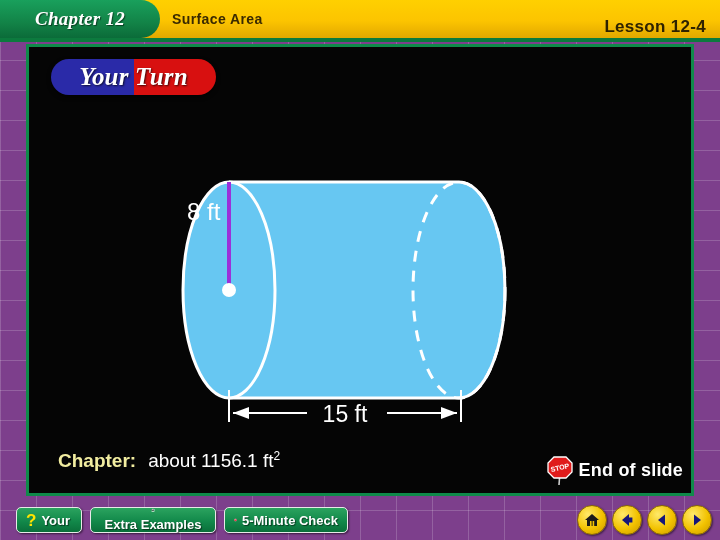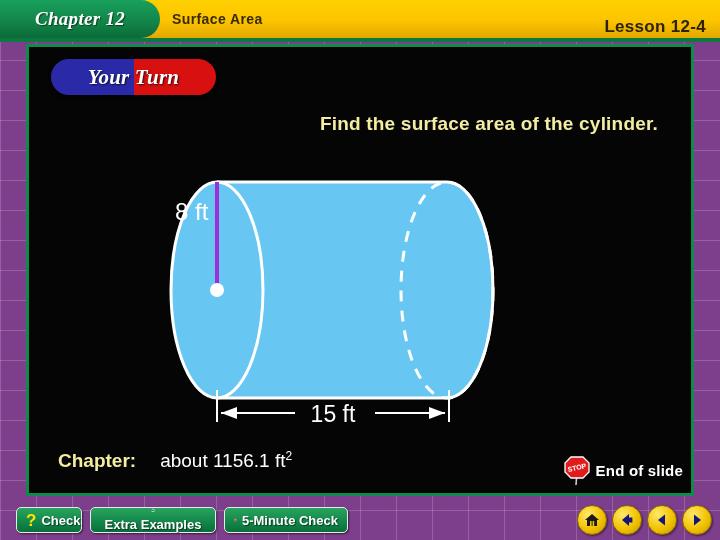--- a/index.html
+++ b/index.html
@@ -8,21 +8,20 @@
     font-family:"Liberation Sans", sans-serif;
     background:#000;
   }
   #slide{
     position:relative;width:720px;height:540px;
     background:
       repeating-linear-gradient(to right, rgba(255,255,255,.18) 0 1px, transparent 1px 36px),
       repeating-linear-gradient(to bottom, rgba(255,255,255,.18) 0 1px, transparent 1px 30px),
       linear-gradient(#7d3f8c,#7d3f8c);
     background-color:#7b3f8a;
-    text-align:right;
   }
 
   
   #header{position:absolute;left:0;top:0;width:720px;height:40px;}
   #header-bar{
     position:absolute;left:0;top:0;width:720px;height:38px;
     background:linear-gradient(#ffd000,#fcc400 55%,#e2a800);
   }
   #header-underline{position:absolute;left:0;top:38px;width:720px;height:4px;background:#0c7a3e;}
   #chapter-tab{
@@ -54,49 +53,49 @@
 
   
   #your-turn{
     position:absolute;left:22px;top:12px;width:165px;height:36px;border-radius:18px;
     background:linear-gradient(to right,#2a2aa8 0 50%,#d81010 50% 100%);
     box-shadow:0 2px 4px rgba(0,0,0,.6);
     display:flex;align-items:center;justify-content:center;
   }
   #your-turn span{
     color:#fff;font-family:"Liberation Serif", serif;font-style:italic;font-weight:bold;
-    font-size:21px;letter-spacing:.2px;text-shadow:1px 1px 2px rgba(0,0,0,.7);
+    font-size:25px;letter-spacing:.2px;text-shadow:1px 1px 2px rgba(0,0,0,.7);
   }
 
   
   #question{
     position:absolute;left:29px;top:66px;width:600px;
     color:#f2eda0;font-size:19px;font-weight:bold;letter-spacing:.2px;
   }
 
   
-  #figure{position:absolute;left:138px;top:95px;width:360px;height:280px;}
+  #figure{position:absolute;left:150px;top:95px;width:360px;height:280px;}
   #figure svg{display:block;}
 
   
   #answer{
     position:absolute;left:29px;top:402px;
     font-size:19px;white-space:nowrap;
   }
   #answer-label{color:#f2eda0;font-weight:bold;}
-  #answer-value{color:#fff;margin-left:24px;}
+  #answer-value{color:#fff;margin-left:12px;}
   #answer-value sup{font-size:12px;}
 
   
   #end-of-slide{
     position:absolute;right:8px;bottom:4px;height:38px;
     display:flex;align-items:center;gap:4px;
   }
   #end-of-slide .label{
-    color:#fff;font-size:15px;font-weight:bold;letter-spacing:.2px;
+    color:#fff;font-size:18px;font-weight:bold;letter-spacing:.2px;
   }
 
   
   #toolbar{position:absolute;left:0;top:500px;width:720px;height:40px;}
   .tbtn{
     position:absolute;top:7px;height:26px;
     background:linear-gradient(#2ba35f,#12894a 55%,#0a6f3a);
     border:1px solid #e9e9e9;border-radius:5px;
     display:flex;align-items:center;gap:5px;padding:0 9px;box-sizing:border-box;
     box-shadow:1px 1px 2px rgba(0,0,0,.55);
@@ -135,21 +134,20 @@
     <div id="lesson-title">Lesson 12-4</div>
   </div>
 
   <div id="content-frame">
     <div id="content-inner">
 
       <div id="your-turn">
         <span>Your Turn</span>
       </div>
 
-      <div id="question">Find the surface area of the cylinder.</div>
 
       <div id="figure">
         <svg width="360" height="280" viewBox="0 0 360 280">
 
           <path d="M 50 40 L 280 40 A 46 108 0 0 1 280 256 L 50 256 A 46 108 0 0 1 50 40 Z" fill="#67C7F2" stroke="none"></path>
 
           <path d="M 280 40 A 46 108 0 0 1 280 256" fill="none" stroke="#ffffff" stroke-width="3"></path>
 
           <line x1="50" y1="40" x2="280" y2="40" stroke="#ffffff" stroke-width="3"></line>
           <line x1="50" y1="256" x2="280" y2="256" stroke="#ffffff" stroke-width="3"></line>
@@ -186,21 +184,21 @@
         <span class="label">End of slide</span>
       </div>
 
     </div>
   </div>
 
   <div id="toolbar">
 
     <div class="tbtn" id="btn-help">
       <span class="qmark">?</span>
-      <span class="tlabel">Check</span>
+      <span class="tlabel">Your</span>
     </div>
 
     <div class="tbtn" id="btn-extra">
       <svg width="18" height="17" viewBox="0 0 18 17">
         <ellipse cx="9" cy="14" rx="7" ry="2.2" fill="#cfe8d6"></ellipse>
         <rect x="4" y="4" width="9" height="8" rx="1.4" fill="#262626" stroke="#ffffff" stroke-width="1"></rect>
         <path d="M 13 6 q 4 0 4 2.5 T 13 11" fill="none" stroke="#ffffff" stroke-width="1.3"></path>
         <rect x="5" y="5" width="6.6" height="3.3" fill="#e8e8e8"></rect>
       </svg>
       <span class="tlabel">Extra Examples</span>

